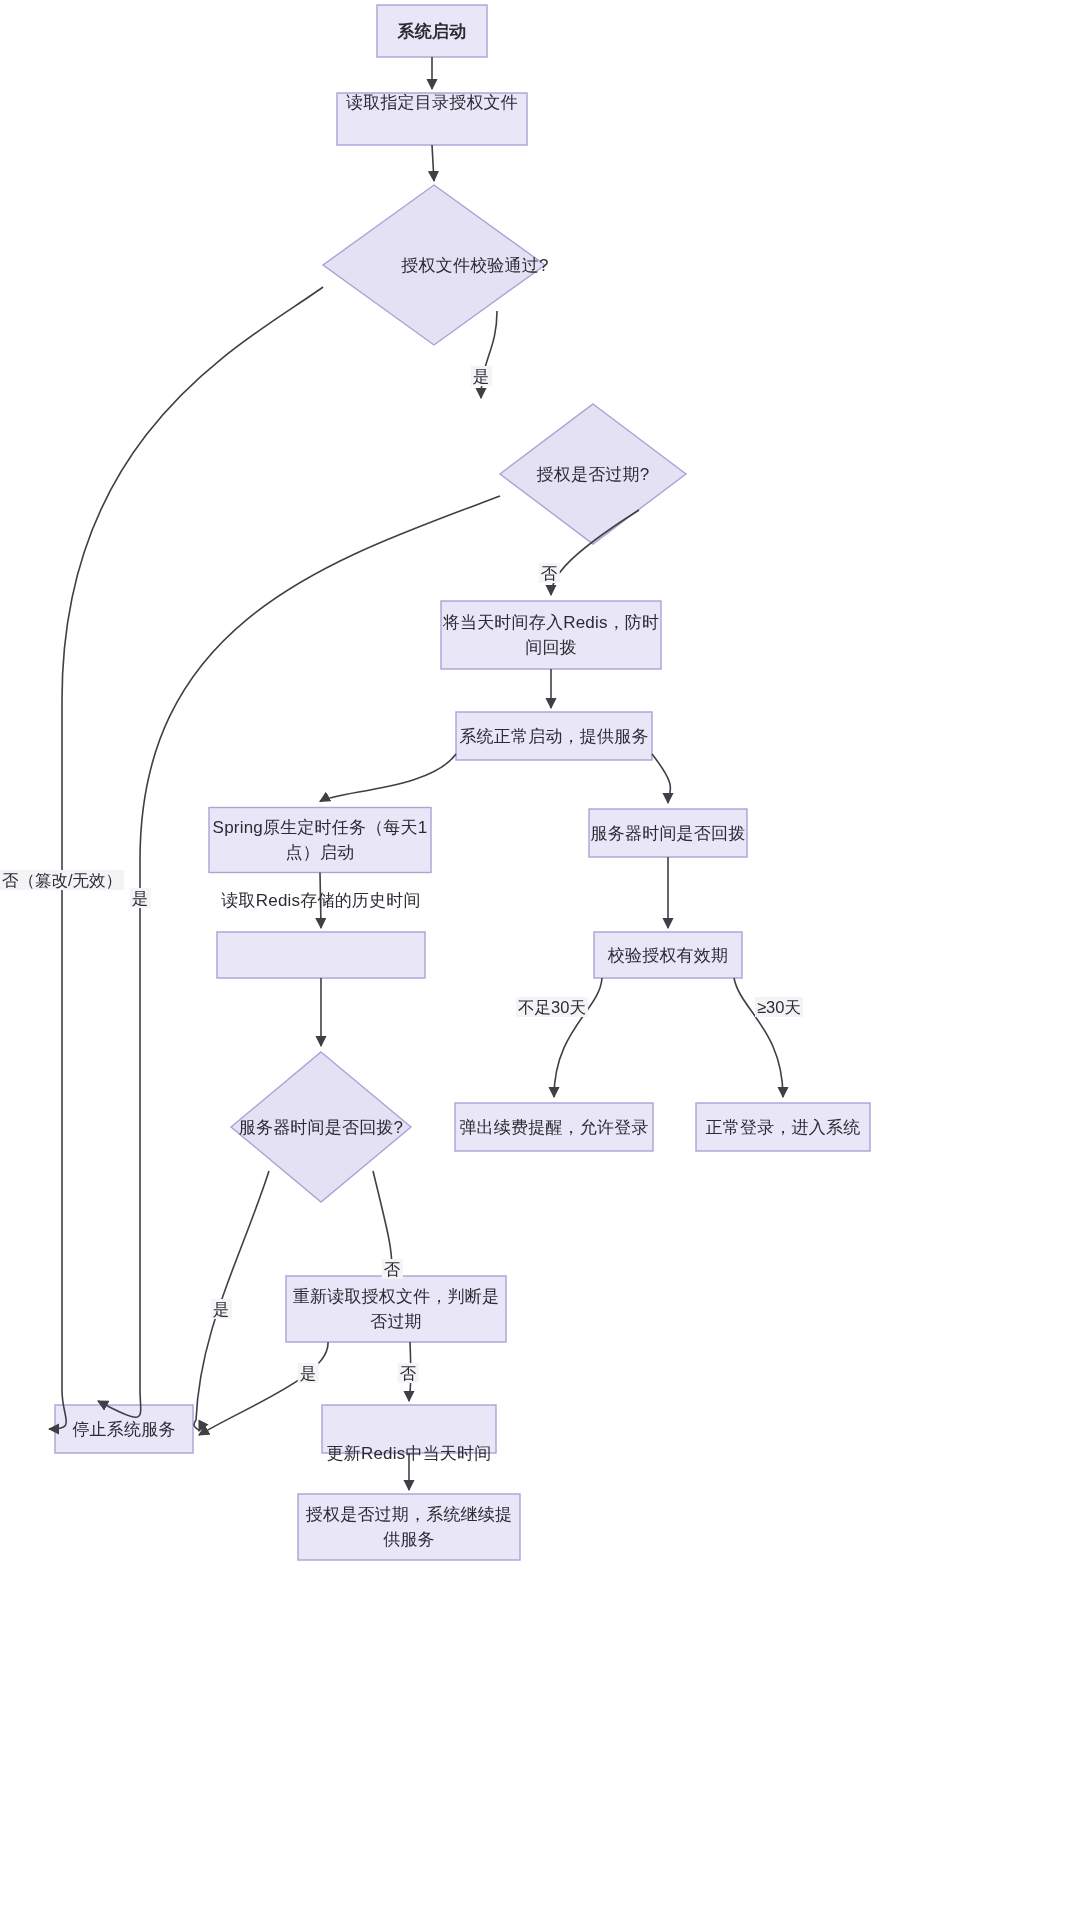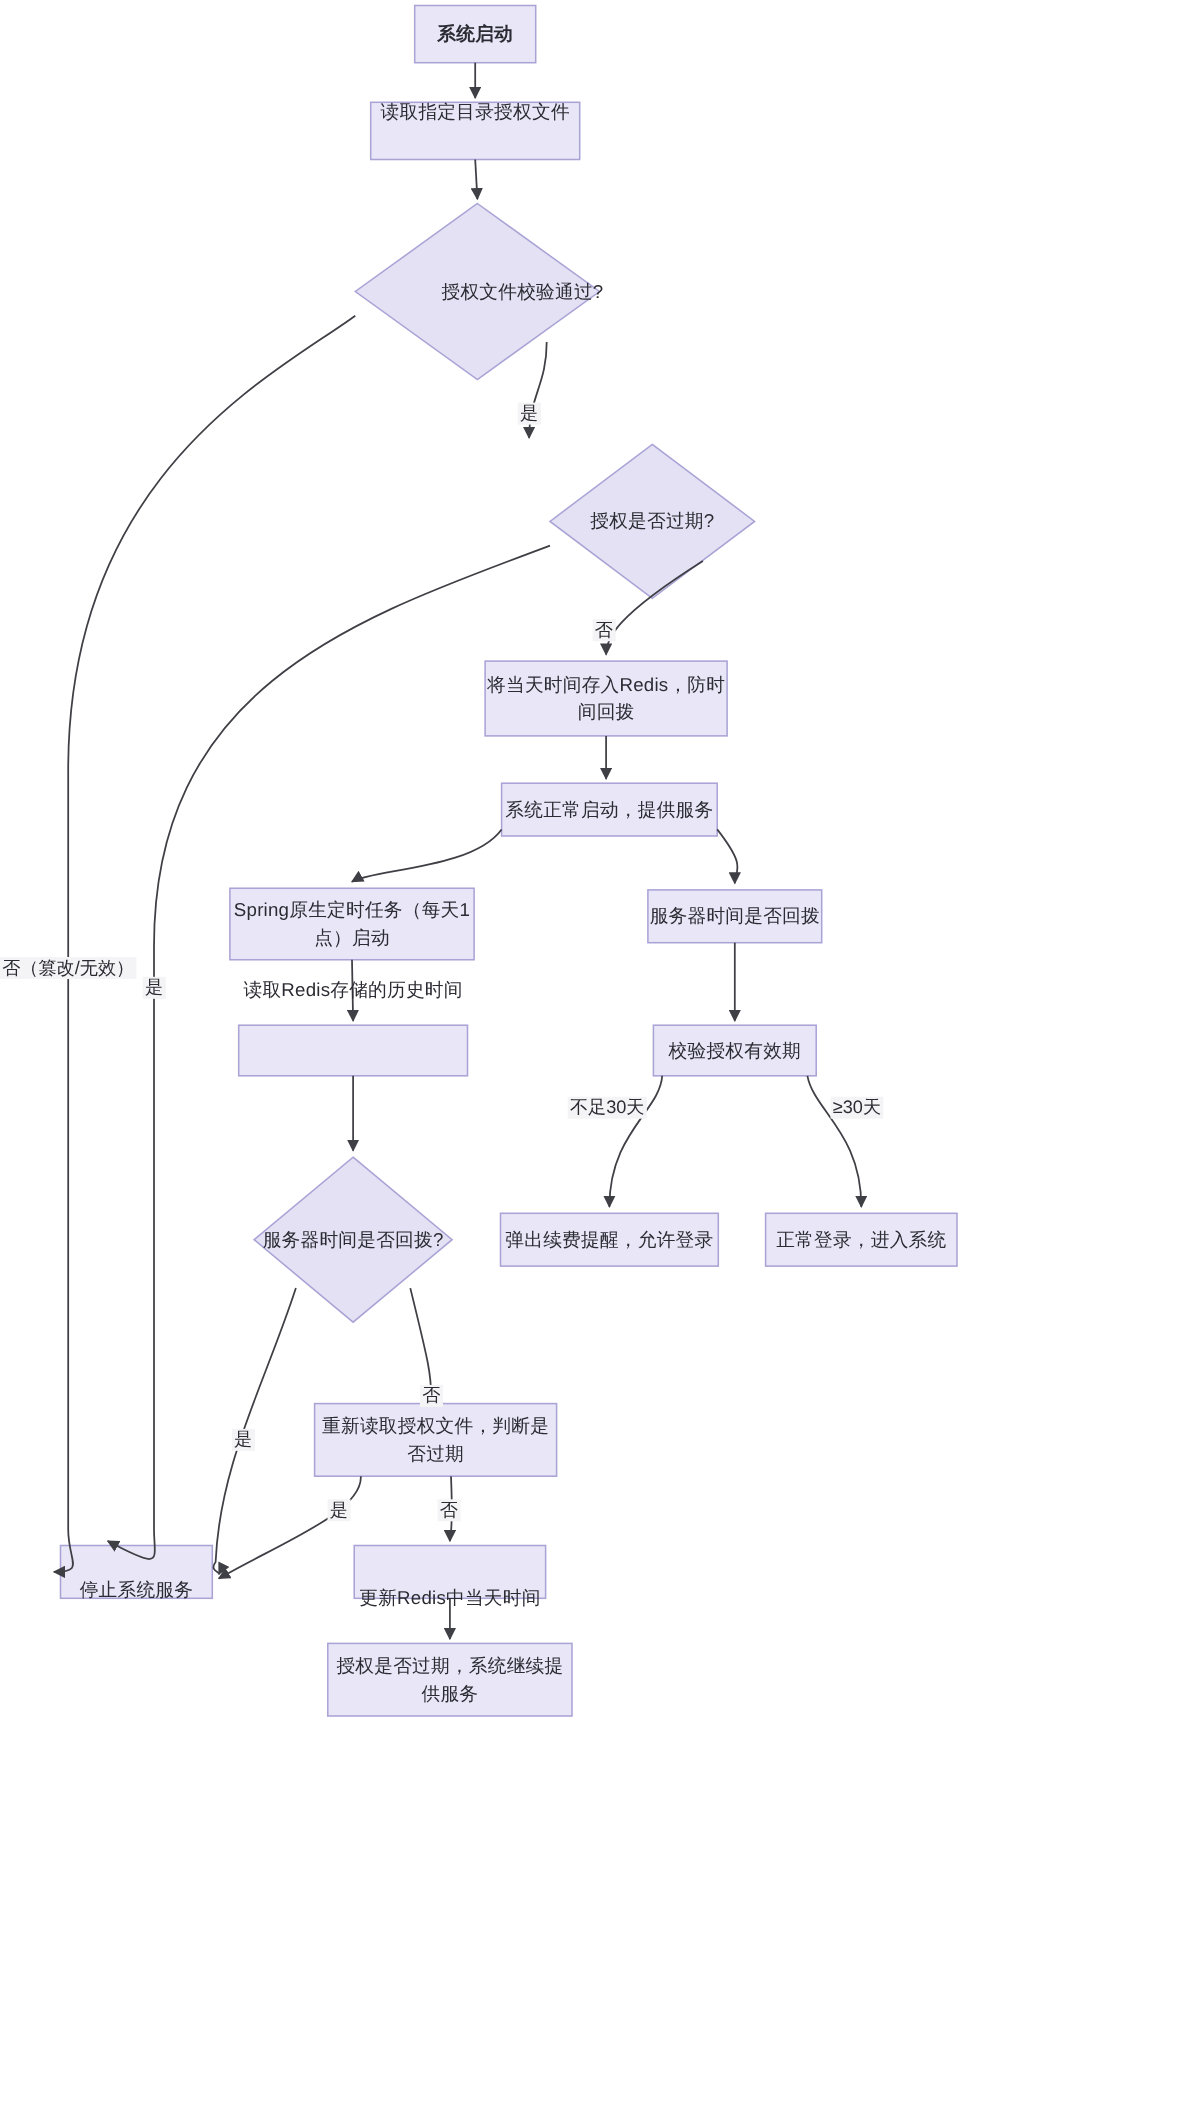--- a/index.html
+++ b/index.html
@@ -134,21 +134,21 @@
       <div class="node-label" style="left: 320px; top: 840px;">Spring原生定时任务（每天1
 点）启动</div>
       <div class="node-label" style="left: 668px; top: 833px;">服务器时间是否回拨</div>
       <div class="node-label" style="left: 321px; top: 900px;">读取Redis存储的历史时间</div>
       <div class="node-label" style="left: 668px; top: 955px;">校验授权有效期</div>
       <div class="node-label" style="left: 321px; top: 1127px;">服务器时间是否回拨?</div>
       <div class="node-label" style="left: 554px; top: 1127px;">弹出续费提醒，允许登录</div>
       <div class="node-label" style="left: 783px; top: 1127px;">正常登录，进入系统</div>
       <div class="node-label" style="left: 396px; top: 1309px;">重新读取授权文件，判断是
 否过期</div>
-      <div class="node-label" style="left: 124px; top: 1429px; margin-top: 16px;">停止系统服务</div>
+      <div class="node-label" style="left: 124px; top: 1429px;">停止系统服务</div>
       <div class="node-label" style="left: 409px; top: 1429px; margin-top: 24px;">更新Redis中当天时间</div>
       <div class="node-label" style="left: 409px; top: 1527px;">授权是否过期，系统继续提
 供服务</div>
     </div>
   <div id="edge-labels-layer">
       <div class="edge-label" style="left: 481px; top: 376px;">是</div>
       <div class="edge-label" style="left: 549px; top: 573px;">否</div>
       <div class="edge-label" style="left: 62px; top: 832px; margin-top: 48px;">否（篡改/无效）</div>
       <div class="edge-label" style="left: 140px; top: 898px;">是</div>
       <div class="edge-label" style="left: 552px; top: 1007px;">不足30天</div>

